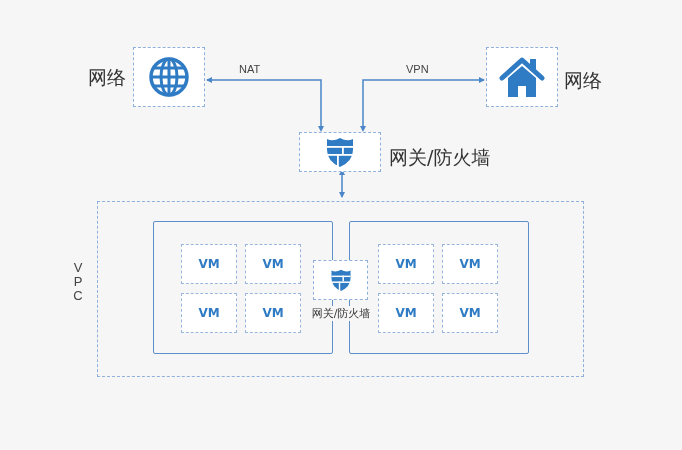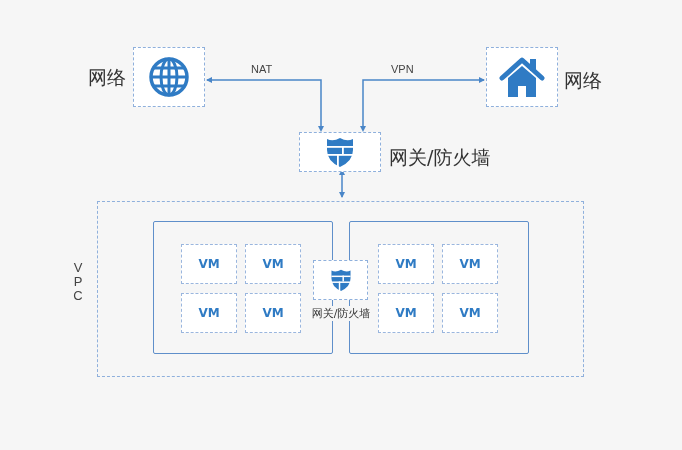--- a/index.html
+++ b/index.html
@@ -91,22 +91,22 @@
   <svg width="44" height="44" viewBox="0 0 44 44">
     <circle cx="22" cy="22" r="18" fill="none" stroke="#2f7bc4" stroke-width="3.5"></circle>
     <ellipse cx="22" cy="22" rx="8" ry="18" fill="none" stroke="#2f7bc4" stroke-width="3"></ellipse>
     <line x1="22" y1="4" x2="22" y2="40" stroke="#2f7bc4" stroke-width="3"></line>
     <line x1="4" y1="22" x2="40" y2="22" stroke="#2f7bc4" stroke-width="3"></line>
     <line x1="7" y1="13" x2="37" y2="13" stroke="#2f7bc4" stroke-width="3"></line>
     <line x1="7" y1="31" x2="37" y2="31" stroke="#2f7bc4" stroke-width="3"></line>
   </svg>
 </div>
 
-<div class="edge-label" style="left:251px; top:63px;">NAT</div>
-<div class="edge-label" style="left:391px; top:63px;">VPN</div>
+<div class="edge-label" style="left:239px; top:63px;">NAT</div>
+<div class="edge-label" style="left:406px; top:63px;">VPN</div>
 
 <div class="node-box" style="left:486px; top:47px; width:72px; height:60px;">
   <svg width="46" height="42" viewBox="0 0 46 42">
     <path d="M3,22 L23,4 L43,22" fill="none" stroke="#2f7bc4" stroke-width="5" stroke-linecap="round" stroke-linejoin="round"></path>
     <rect x="31" y="3" width="6" height="12" fill="#2f7bc4"></rect>
     <path d="M9,22 L23,10 L37,22 L37,41 L27,41 L27,30 L19,30 L19,41 L9,41 Z" fill="#2f7bc4"></path>
   </svg>
 </div>
 <div class="label" style="left:564px; top:68px;">网络</div>
 

